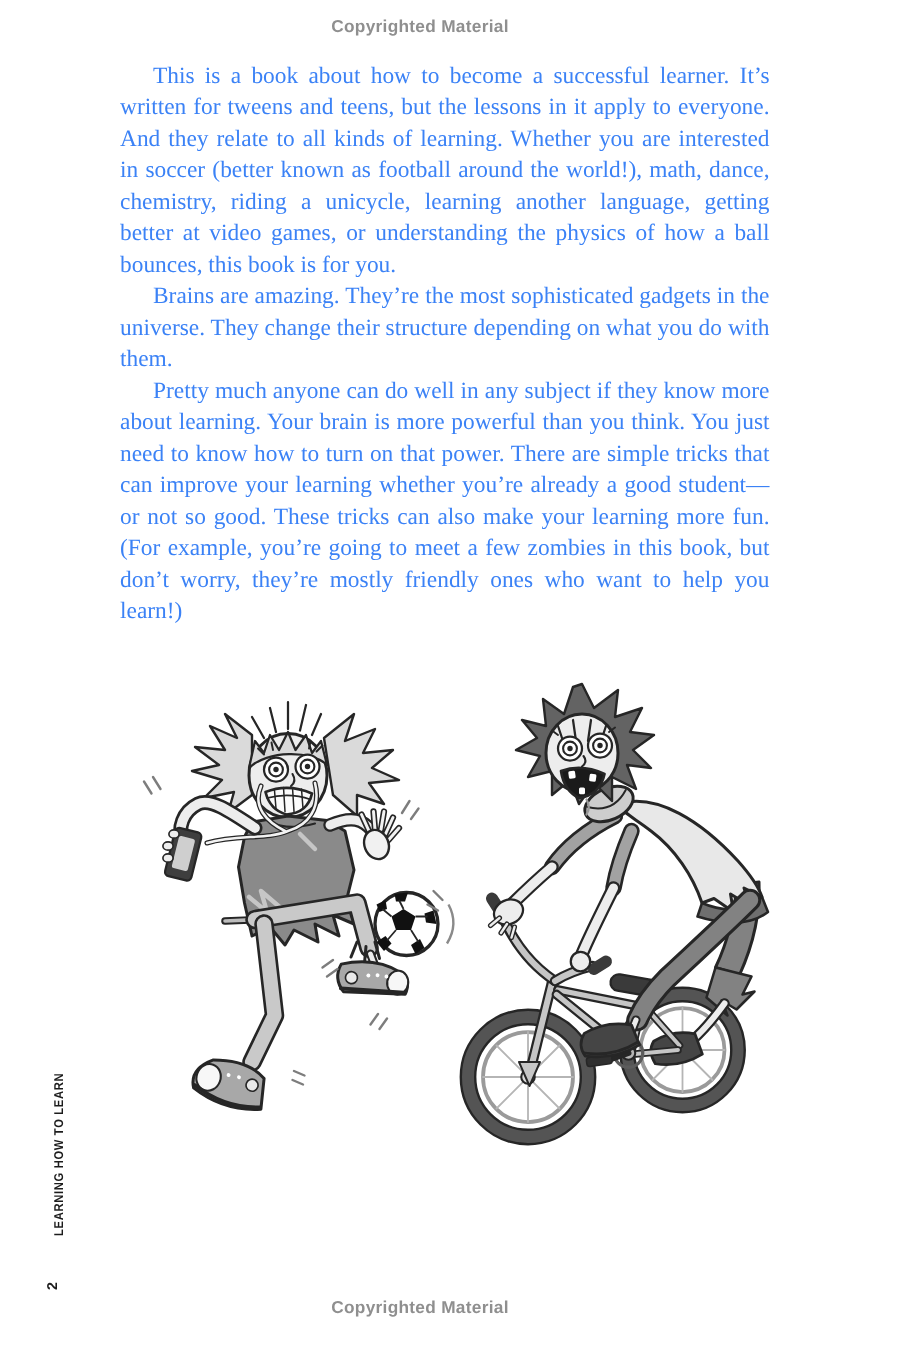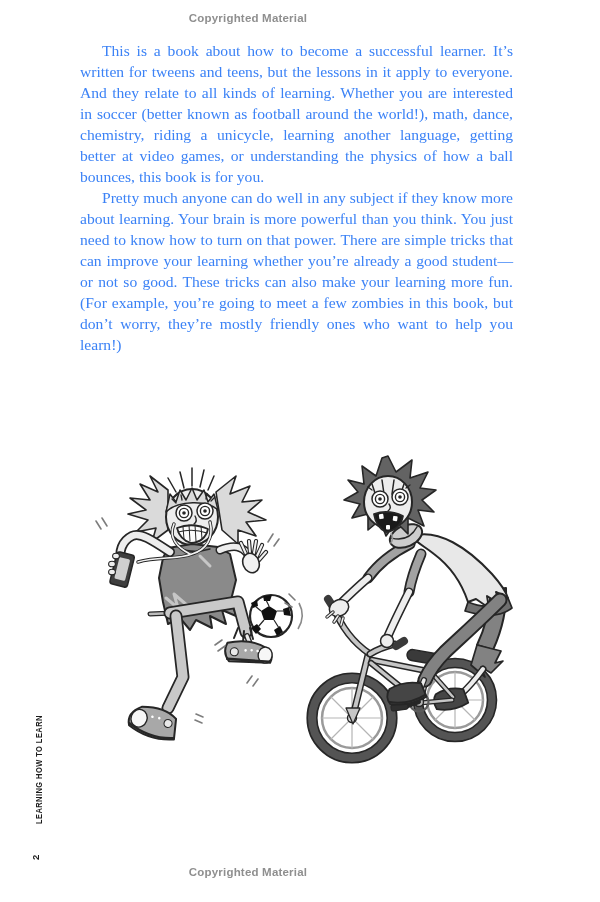--- a/index.html
+++ b/index.html
@@ -1,20 +1,20 @@
 <!DOCTYPE html>
 <html><head>
 <meta charset="utf-8">
 <style>
   html,body{margin:0;padding:0;}
   body{width:600px;height:902px;background:#ffffff;position:relative;overflow:hidden;
        font-family:"Liberation Serif", serif;}
   .copyright{position:absolute;left:0;width:496px;text-align:center;
        font-family:"Liberation Sans", sans-serif;font-size:11.5px;font-weight:bold;
-       color:#8f8f8f;letter-spacing:0.2px;}
+       color:#8f8f8f;letter-spacing:0.2px;padding-left:32px;}
   .copyright.top{top:12px;}
   .copyright.bottom{top:866px;}
   .text-block{position:absolute;left:80px;top:40px;width:433px;
        font-size:15.6px;line-height:21px;color:#3b82f6;text-align:justify;}
   .text-block p{margin:0;text-indent:22px;}
   .sidebar-title{position:absolute;left:34px;top:824px;transform-origin:0 0;
        transform:rotate(-90deg) scaleX(0.88);
        font-family:"Liberation Sans", sans-serif;font-weight:bold;font-size:8.5px;
        letter-spacing:0.5px;color:#1c1c1c;white-space:nowrap;}
   .page-number{position:absolute;left:30px;top:860px;transform-origin:0 0;
@@ -22,20 +22,21 @@
        font-family:"Liberation Sans", sans-serif;font-weight:bold;font-size:9.5px;color:#1c1c1c;}
   .illustration{position:absolute;left:0;top:450px;}
 </style>
 </head>
 <body>
 
 <div class="copyright top">Copyrighted Material</div>
 
 <div class="text-block">
   <p>This is a book about how to become a successful learner. It’s written for tweens and teens, but the lessons in it apply to everyone. And they relate to all kinds of learning. Whether you are interested in soccer (better known as football around the world!), math, dance, chemistry, riding a unicycle, learning another language, getting better at video games, or understanding the physics of how a ball bounces, this book is for you.</p>
+  <p>Brains are amazing. They’re the most sophisticated gadgets in the universe. They change their structure depending on what you do with them.</p>
   <p>Pretty much anyone can do well in any subject if they know more about learning. Your brain is more powerful than you think. You just need to know how to turn on that power. There are simple tricks that can improve your learning whether you’re already a good student—or not so good. These tricks can also make your learning more fun. (For example, you’re going to meet a few zombies in this book, but don’t worry, they’re mostly friendly ones who want to help you learn!)</p>
 </div>
 
 <svg class="illustration" role="img" width="600" height="330" viewBox="0 0 600 330" aria-label="Cartoon zombie girl listening to a music player while juggling a soccer ball on her foot, next to a cartoon zombie boy leaning over the handlebars of a BMX bike">
 
   <g stroke-linecap="round" stroke-linejoin="round">
 
     <path d="M168,40 L150,26 L158,42 L140,34 L150,50 L130,48 L146,60 L128,64 L148,70 L136,82 L156,78 L152,92 L168,80 Z" fill="#dadada" stroke="#262626" stroke-width="1.6"></path>
     <path d="M216,42 L236,26 L230,44 L250,36 L242,52 L262,50 L248,62 L266,70 L246,72 L256,86 L238,80 L238,94 L222,80 Z" fill="#dadada" stroke="#262626" stroke-width="1.6"></path>
     <path d="M176,42 L168,28 M184,38 L180,22 M192,36 L192,18 M200,37 L204,20 M208,40 L214,26" stroke="#262626" stroke-width="1.5" fill="none"></path>

